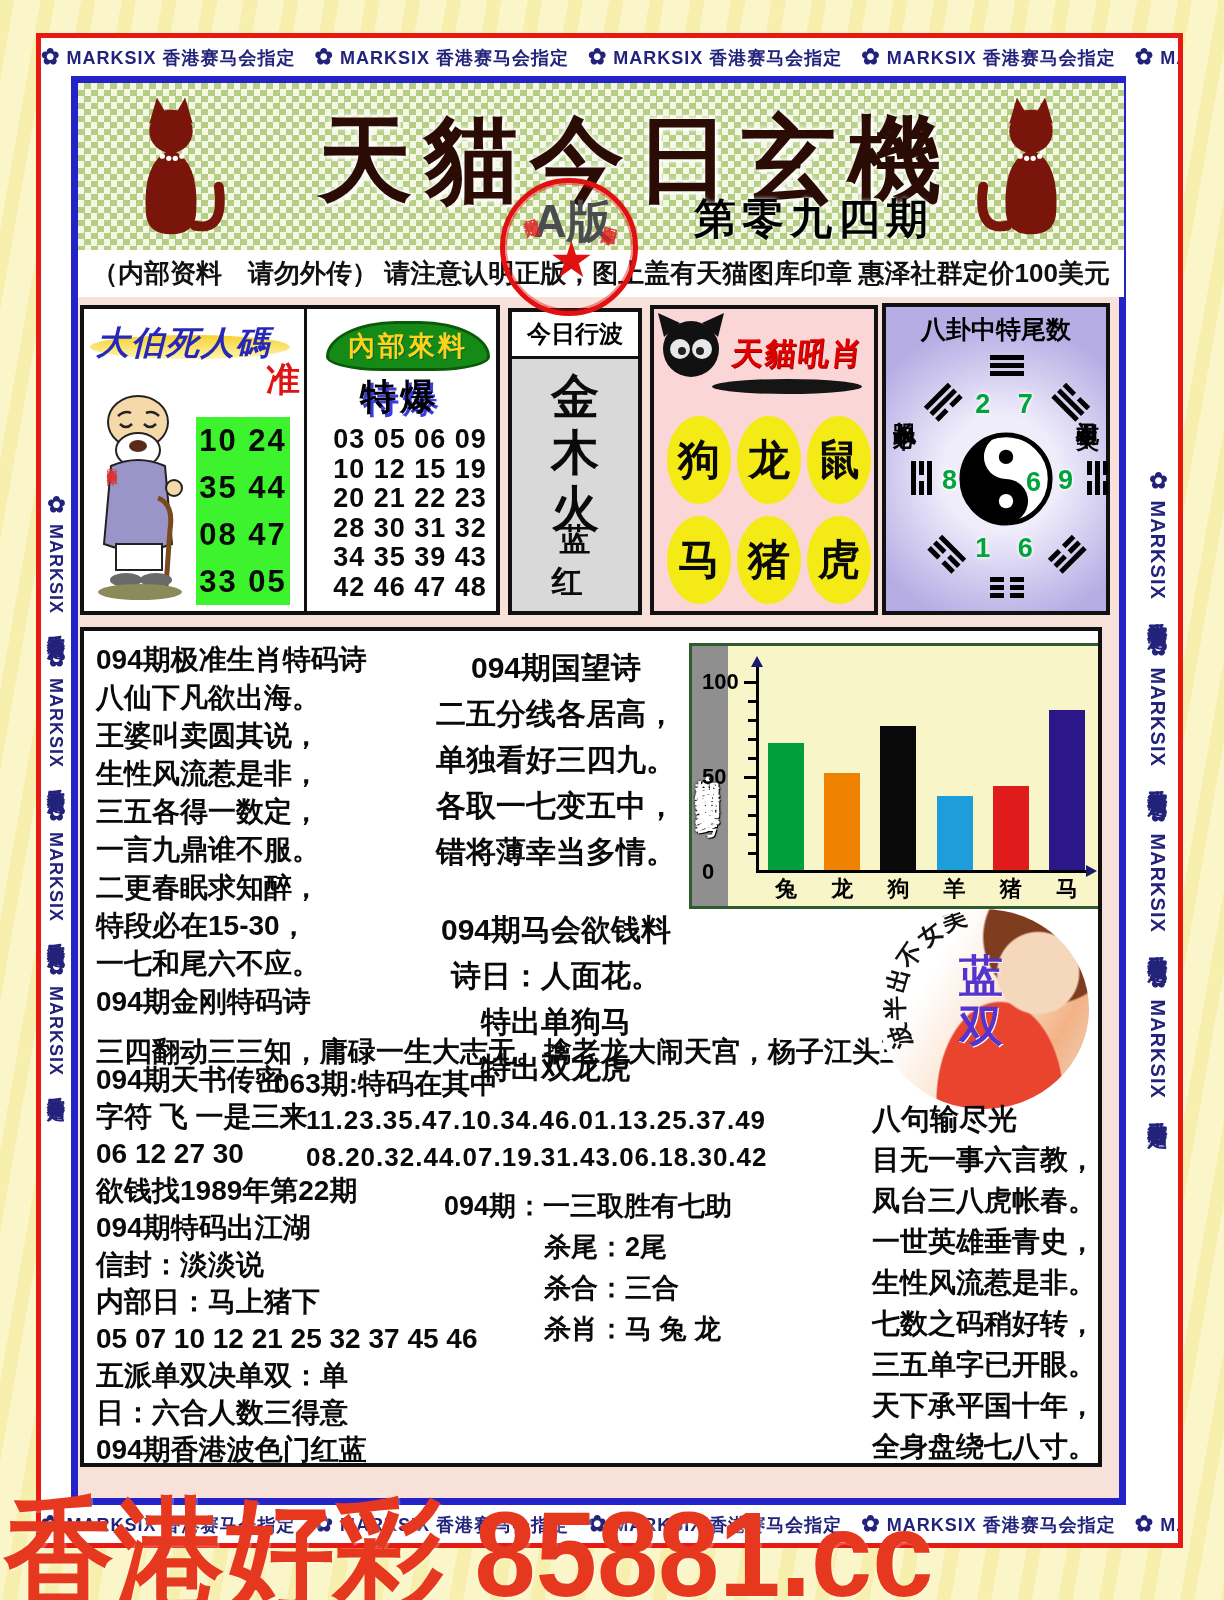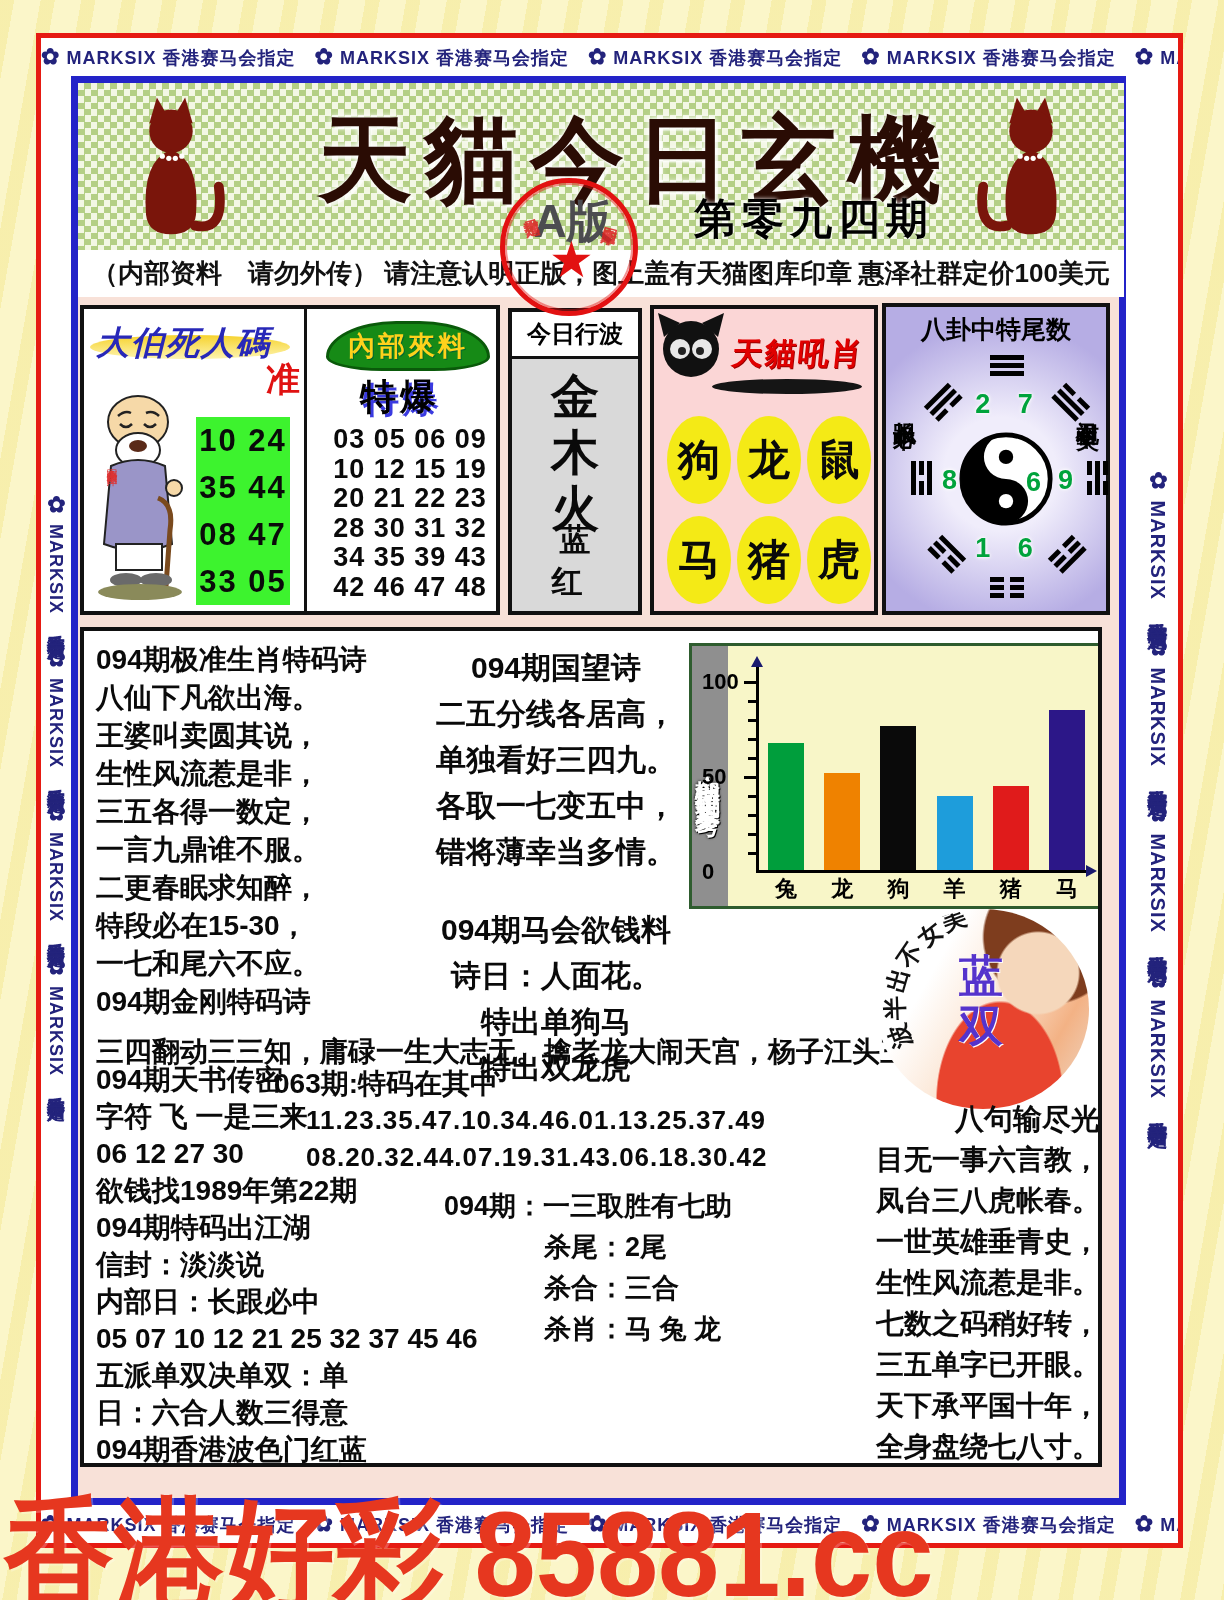--- a/index.html
+++ b/index.html
@@ -125,21 +125,21 @@
     background:
      radial-gradient(circle at 76% 32%, #f5d7bb 0 19%, rgba(0,0,0,0) 20%),
      radial-gradient(ellipse at 82% 14%, #7e3d1e 0 27%, rgba(0,0,0,0) 28%),
      radial-gradient(ellipse at 58% 96%, #e8442e 0 36%, rgba(0,0,0,0) 37%),
      linear-gradient(120deg,#ffffff 0 28%,#fbe3cf 55%,#f3b285 78%,#eed9c8 100%);}
   .curve-char{position:absolute;font-size:24px;font-weight:bold;color:#111;width:28px;height:28px;
     text-align:center;line-height:28px;}
   .blue-double{position:absolute;left:78px;top:42px;width:52px;text-align:center;}
   .blue-double div{font-size:44px;font-weight:bold;color:#5533cc;line-height:50px;
     text-shadow:1px 1px 0 #fff;}
-  .final-poem{left:788px;top:468px;width:228px;text-align:right;}
+  .final-poem{left:788px;top:468px;width:228px;text-align:left;}
   .final-poem .t{font-size:29px;line-height:40px;}
   .final-poem .l{font-size:28px;line-height:41px;white-space:nowrap;}
   
   .watermark{left:4px;top:1474px;z-index:60;font-size:110px;font-weight:900;color:#e6371f;
     white-space:nowrap;transform:scaleY(1.1);transform-origin:top left;letter-spacing:0px;
     text-shadow:2px 2px 0 rgba(255,255,255,.25);}
 </style>
 </head>
 <body>
 
@@ -399,21 +399,21 @@
 
     <div class="abs long-line tl">三四翻动三三知，庸碌一生大志无。擒老龙大闹天宫，杨子江头三重浪。</div>
 
     <div class="abs col-c tl">
       <div>094期天书传密</div>
       <div>字符 飞  一是三来</div>
       <div>06 12 27 30</div>
       <div>欲钱找1989年第22期</div>
       <div>094期特码出江湖</div>
       <div>信封：淡淡说</div>
-      <div>内部日：长跟必中</div>
+      <div>内部日：马上猪下</div>
       <div>05 07 10 12 21 25 32 37 45 46</div>
       <div>五派单双决单双：单</div>
       <div>日：六合人数三得意</div>
       <div>094期香港波色门红蓝</div>
     </div>
 
     <div class="abs blk063 tl">
       <div class="t">063期:特码在其中</div>
       <div class="n">11.23.35.47.10.34.46.01.13.25.37.49</div>
       <div class="n">08.20.32.44.07.19.31.43.06.18.30.42</div>

